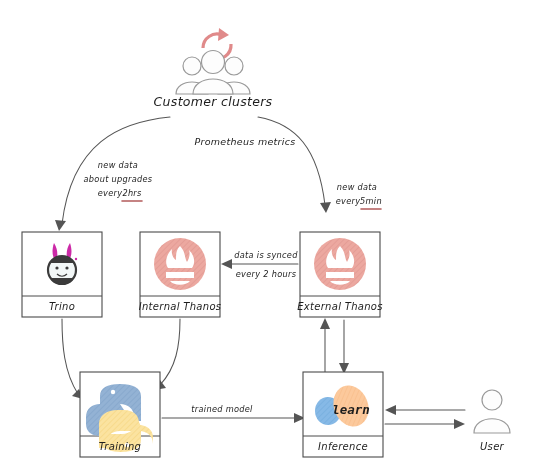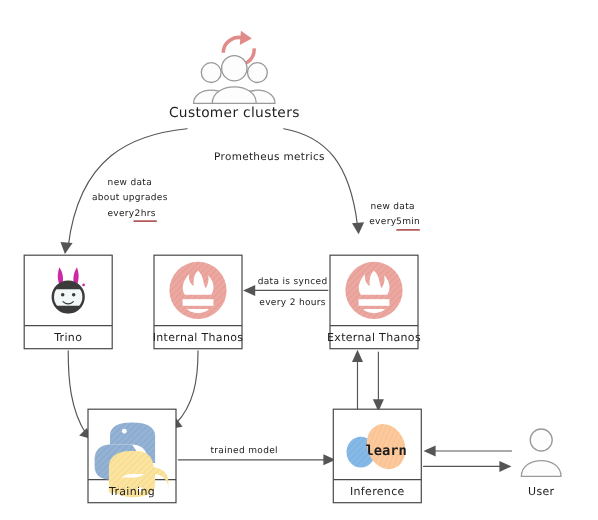--- a/index.html
+++ b/index.html
@@ -12,20 +12,21 @@
     height: 473px;
     position: relative;
     overflow: hidden;
     font-family: "DejaVu Sans", sans-serif;
   }
   #diagram-root {
     position: absolute;
     left: 0; top: 0;
     width: 544px;
     height: 344px;
+    font-style: italic;
   }
   svg.canvas {
     position: absolute;
     left: 0; top: 0;
     width: 544px;
     height: 473px;
   }
   .hand-text {
     font-family: "DejaVu Sans", sans-serif;
     fill: #1d1d1d;

